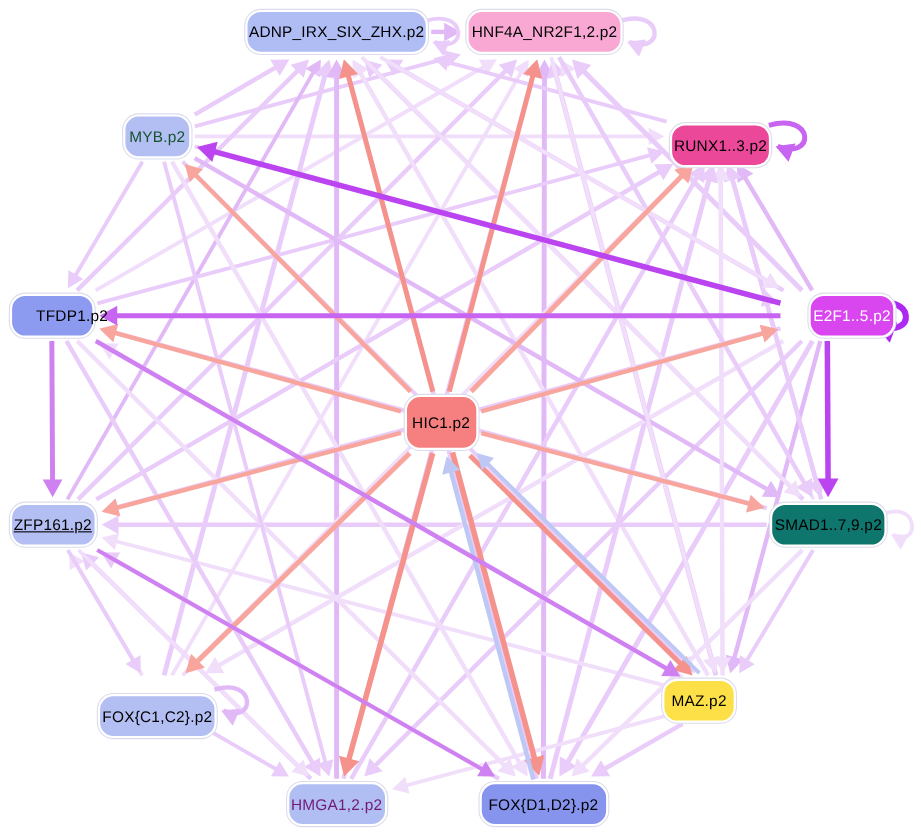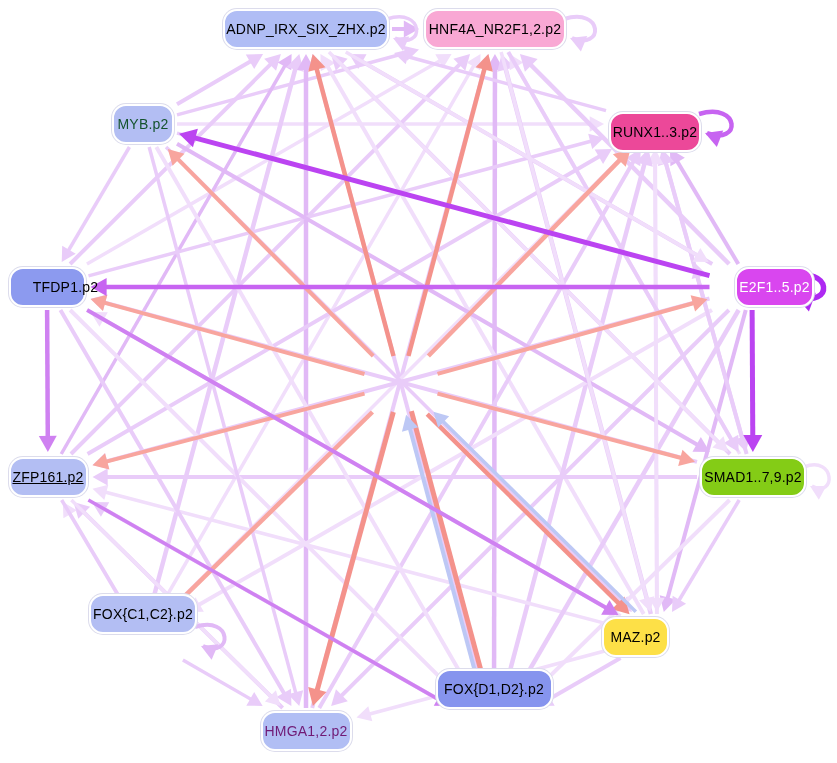--- a/index.html
+++ b/index.html
@@ -206,32 +206,35 @@
       </div>
       <div class="node" style="left: 609px; top: 112px; width: 92px; height: 40px; background: #ec4899; color: rgb(0, 0, 0);">
         <span>RUNX1..3.p2</span>
       </div>
       <div class="node" style="left: 8.5px; top: 267px; width: 77px; height: 40px; background: rgb(140, 154, 239); color: rgb(0, 0, 0); padding-left: 37px;">
         <span>TFDP1.p2</span>
       </div>
       <div class="node" style="left: 735px; top: 267px; width: 79px; height: 40px; background: #d946ef; color: rgb(255, 255, 255);">
         <span>E2F1..5.p2</span>
       </div>
+      <div class="node" style="left: 367.5px; top: 359px; width: 67px; height: 50px; background: rgb(245, 128, 127); color: rgb(0, 0, 0);">
+        <span>HIC1.p2</span>
+      </div>
       <div class="node" style="left: 8.5px; top: 457px; width: 79px; height: 40px; background: rgb(179, 190, 243); color: rgb(0, 0, 0); text-decoration: underline;">
         <span>ZFP161.p2</span>
       </div>
-      <div class="node" style="left: 700px; top: 457px; width: 106px; height: 40px; background: #84cc16; color: rgb(0, 0, 0);">
+      <div class="node" style="left: 700px; top: 457px; width: 106px; height: 40px; background: #0f766e; color: rgb(0, 0, 0);">
         <span>SMAD1..7,9.p2</span>
       </div>
-      <div class="node" style="left: 89px; top: 594px; width: 108px; height: 40px; background: rgb(179, 190, 243); color: rgb(0, 0, 0);">
+      <div class="node" style="left: 89px; top: 631px; width: 108px; height: 40px; background: rgb(179, 190, 243); color: rgb(0, 0, 0);">
         <span>FOX{C1,C2}.p2</span>
       </div>
       <div class="node" style="left: 602px; top: 617px; width: 67px; height: 40px; background: #fde047; color: rgb(0, 0, 0);">
         <span>MAZ.p2</span>
       </div>
       <div class="node" style="left: 260.5px; top: 711px; width: 91px; height: 40px; background: rgb(177, 190, 244); color: #701a75;">
         <span>HMGA1,2.p2</span>
       </div>
-      <div class="node" style="left: 435.5px; top: 669px; width: 117px; height: 40px; background: rgb(134, 148, 238); color: rgb(0, 0, 0); justify-content: center;">
+      <div class="node" style="left: 435.5px; top: 711px; width: 117px; height: 40px; background: rgb(134, 148, 238); color: rgb(0, 0, 0); justify-content: center;">
         <span>FOX{D1,D2}.p2</span>
       </div>
     </div>
 </div>
 
 </body></html>

